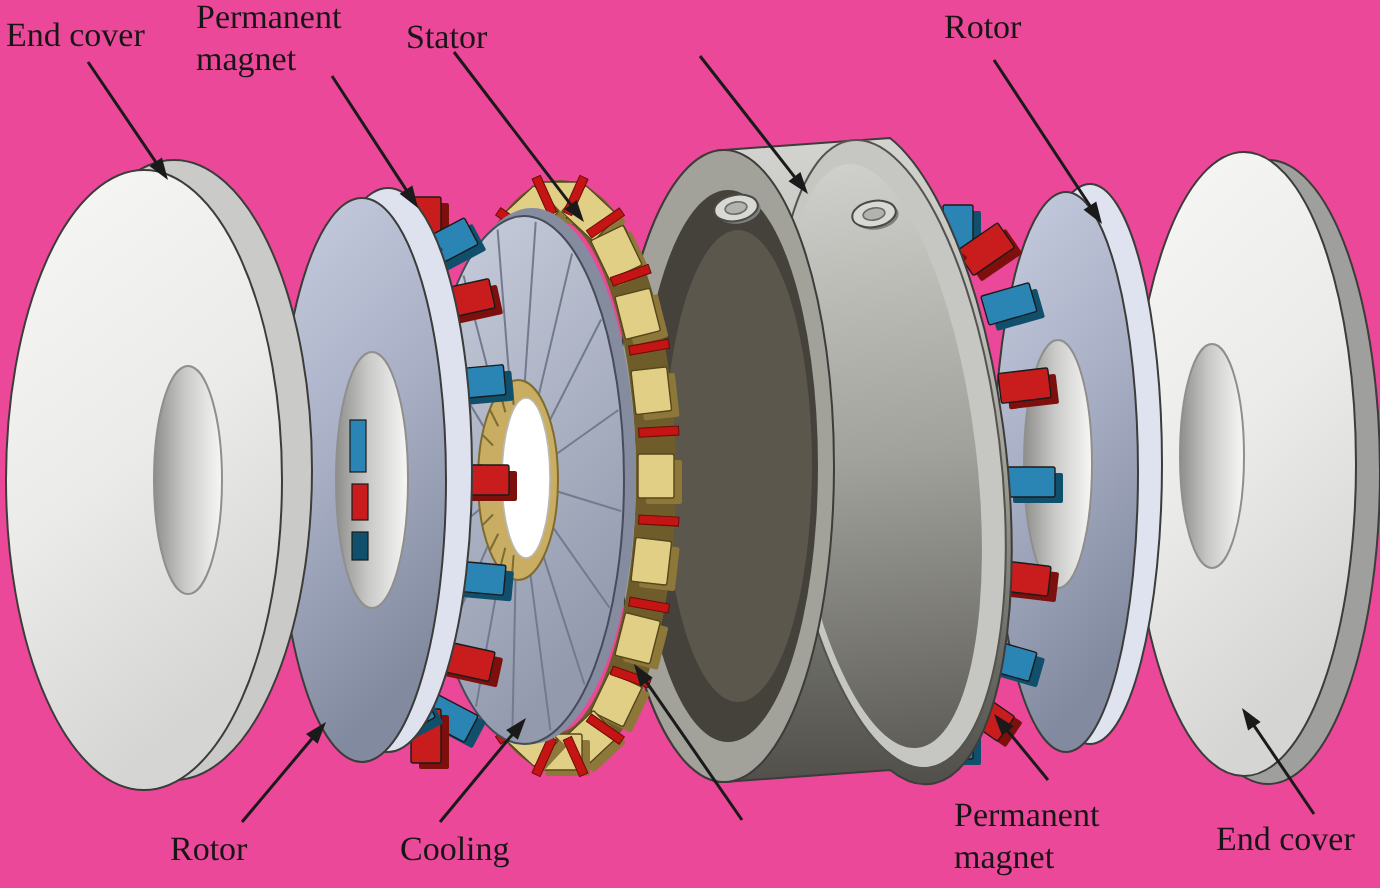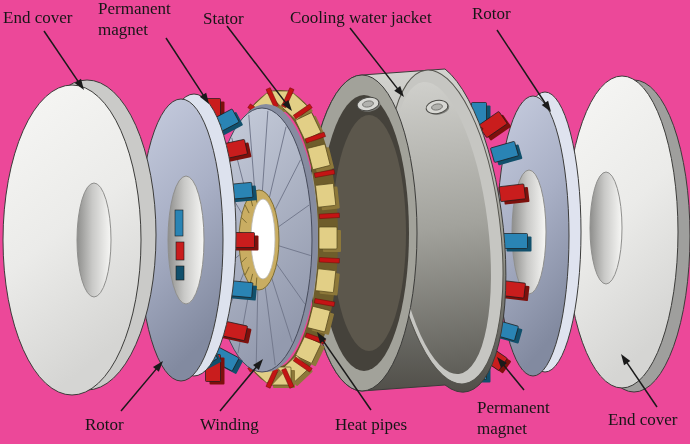--- a/index.html
+++ b/index.html
@@ -265,20 +265,18 @@
         <line x1="524" y1="390" x2="502.6991401123154" y2="363.9656156928299" stroke="#1a1a1a" stroke-width="1.5"></line>
         <polygon points="497,357 506.90665342980253,363.10722668825895 501.02457795585724,367.9198338942141" fill="#1a1a1a"></polygon>
         <line x1="657" y1="407" x2="626.0569473202473" y2="361.4449502214752" stroke="#1a1a1a" stroke-width="1.5"></line>
         <polygon points="621,354 630.3241368182585,360.96422806880975 624.0372899645683,365.2345391392408" fill="#1a1a1a"></polygon>
       </g>
     </svg>
 
   <div class="lbl" style="left:3px;top:8px">End cover</div>
   <div class="lbl wrap" style="left:98px;top:-1px">Permanent magnet</div>
   <div class="lbl" style="left:203px;top:9px">Stator</div>
-  <div class="lbl" style="left:290px;top:8px">Cooling water jacket</div>
   <div class="lbl" style="left:472px;top:4px">Rotor</div>
   <div class="lbl" style="left:85px;top:415px">Rotor</div>
-  <div class="lbl" style="left:200px;top:415px">Winding</div>
-  <div class="lbl" style="left:335px;top:415px">Heat pipes</div>
+  <div class="lbl" style="left:200px;top:415px">Cooling</div>
   <div class="lbl wrap" style="left:477px;top:398px">Permanent magnet</div>
   <div class="lbl" style="left:608px;top:410px">End cover</div>
 </div>
 
 </body></html>

